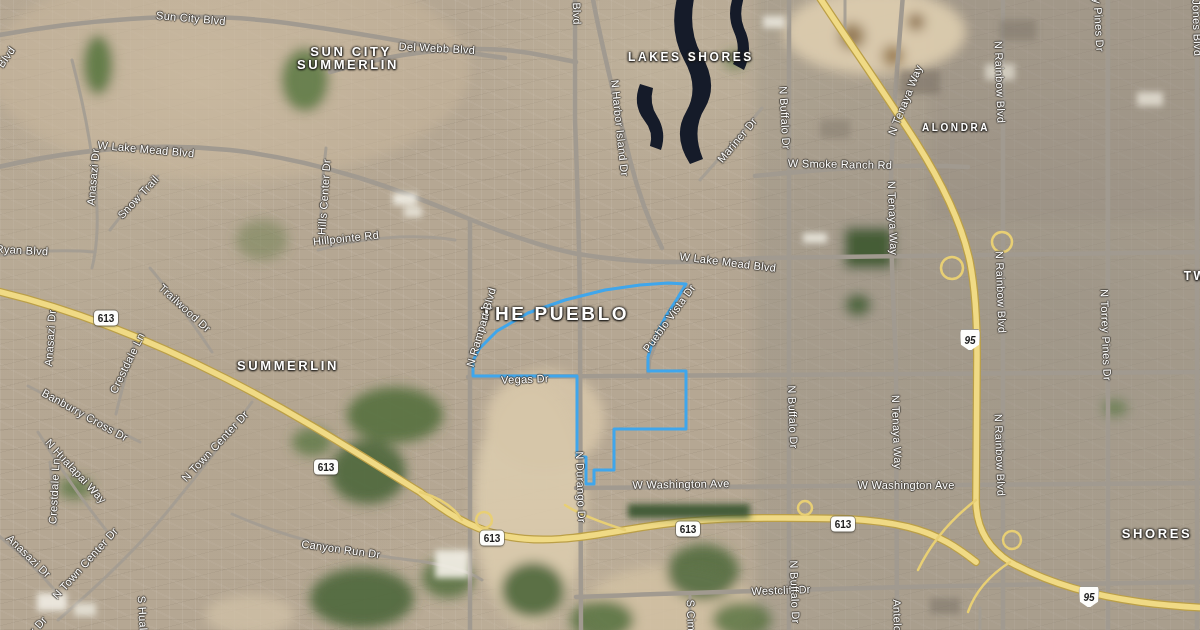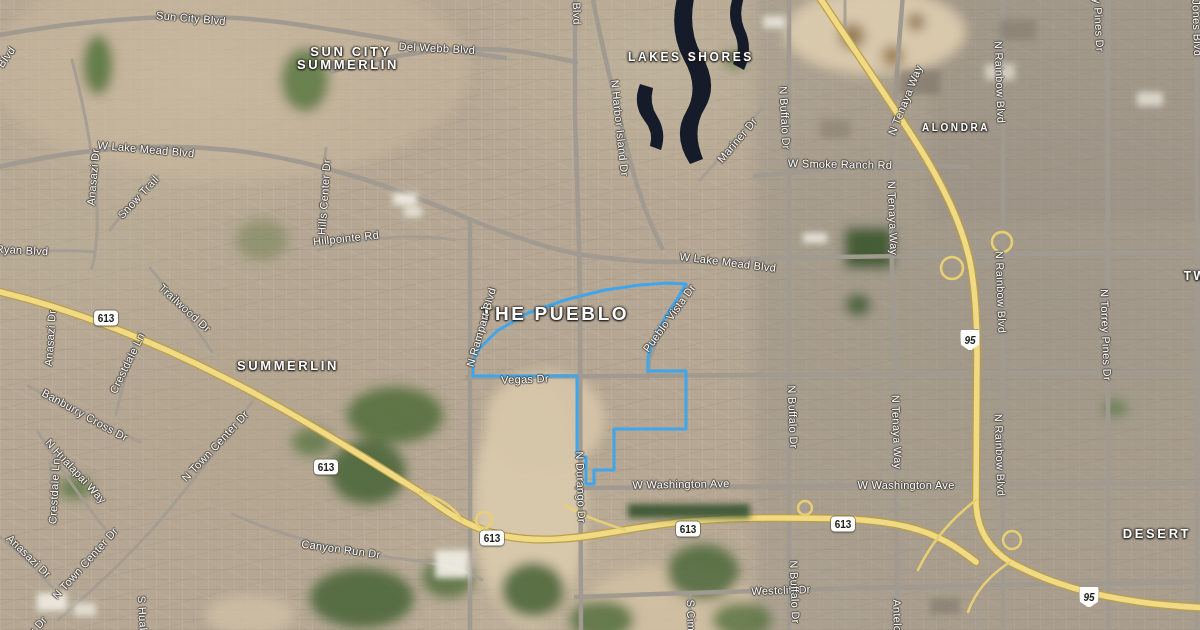--- a/index.html
+++ b/index.html
@@ -188,21 +188,21 @@
     <polygon id="sel-poly" points="473,376 577,376 577,457 586,457 586,484 594,484 594,470 614,470 614,429 686,429 686,371 648,371 648,357 651,347 657,333 666,316 677,299 686,284 668,283 640,285 605,290 565,300 528,313 497,331 479,349 473,361" fill="none" stroke-width="3" stroke-linejoin="round" stroke="#3fa6ec"></polygon>
   </svg>
 
   <div id="labels">
       <div class="city-label" style="font-size: 13px; left: 351px; top: 51px; transform: translate(-50%, -50%) rotate(0deg);">SUN CITY</div>
       <div class="city-label" style="font-size: 13px; left: 348px; top: 64px; transform: translate(-50%, -50%) rotate(0deg);">SUMMERLIN</div>
       <div class="city-label" style="font-size: 12px; left: 691px; top: 57px; transform: translate(-50%, -50%) rotate(0deg);">LAKES SHORES</div>
       <div class="city-label" style="font-size: 10px; left: 956px; top: 127px; transform: translate(-50%, -50%) rotate(0deg);">ALONDRA</div>
       <div class="city-label" style="font-size: 19px; left: 555px; top: 314px; transform: translate(-50%, -50%) rotate(0deg);">THE PUEBLO</div>
       <div class="city-label" style="font-size: 13px; left: 288px; top: 365px; transform: translate(-50%, -50%) rotate(0deg);">SUMMERLIN</div>
-      <div class="city-label" style="font-size: 13px; left: 1157px; top: 533px; transform: translate(-50%, -50%) rotate(0deg);">DESERT</div>
+      <div class="city-label" style="font-size: 13px; left: 1157px; top: 533px; transform: translate(-50%, -50%) rotate(0deg);">SHORES</div>
       <div class="city-label" style="font-size: 12px; left: 1234px; top: 276px; transform: translate(-50%, -50%) rotate(0deg);">TWIN LAKES</div>
       <div class="road-label" style="left: 191px; top: 18px; transform: translate(-50%, -50%) rotate(5deg);">Sun City Blvd</div>
       <div class="road-label" style="left: 437px; top: 48px; transform: translate(-50%, -50%) rotate(3deg);">Del Webb Blvd</div>
       <div class="road-label" style="left: 6px; top: 57px; transform: translate(-50%, -50%) rotate(-55deg);">Blvd</div>
       <div class="road-label" style="left: 146px; top: 149px; transform: translate(-50%, -50%) rotate(5deg);">W Lake Mead Blvd</div>
       <div class="road-label" style="left: 93px; top: 177px; transform: translate(-50%, -50%) rotate(-85deg);">Anasazi Dr</div>
       <div class="road-label" style="left: 138px; top: 197px; transform: translate(-50%, -50%) rotate(-47deg);">Snow Trail</div>
       <div class="road-label" style="left: 324px; top: 197px; transform: translate(-50%, -50%) rotate(-86deg);">Hills Center Dr</div>
       <div class="road-label" style="left: 346px; top: 238px; transform: translate(-50%, -50%) rotate(-6deg);">Hillpointe Rd</div>
       <div class="road-label" style="left: 22px; top: 250px; transform: translate(-50%, -50%) rotate(3deg);">Ryan Blvd</div>

